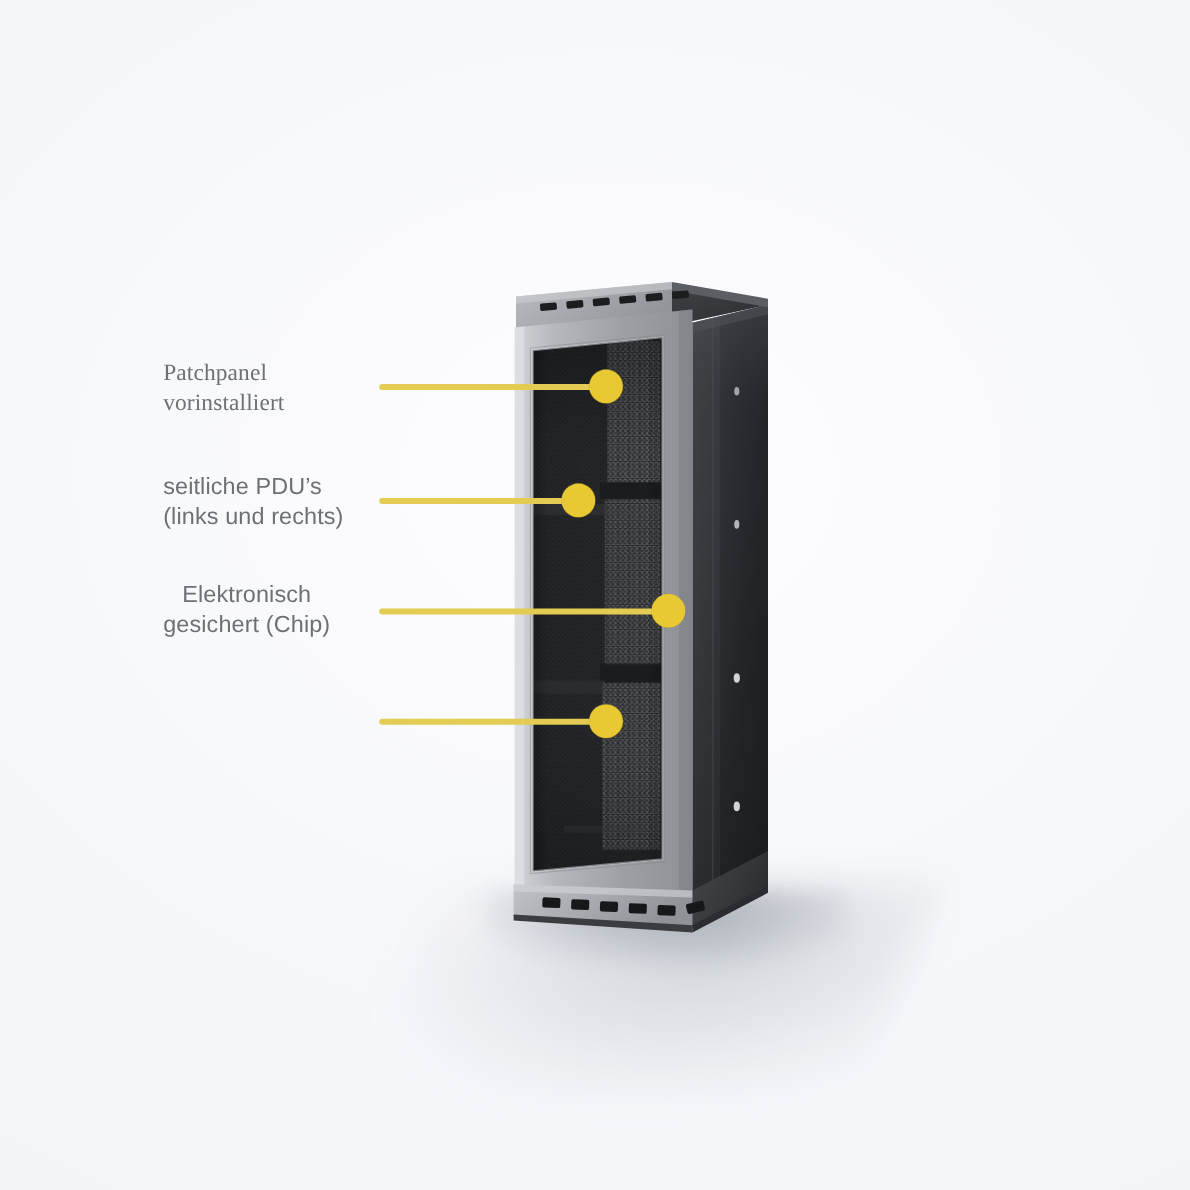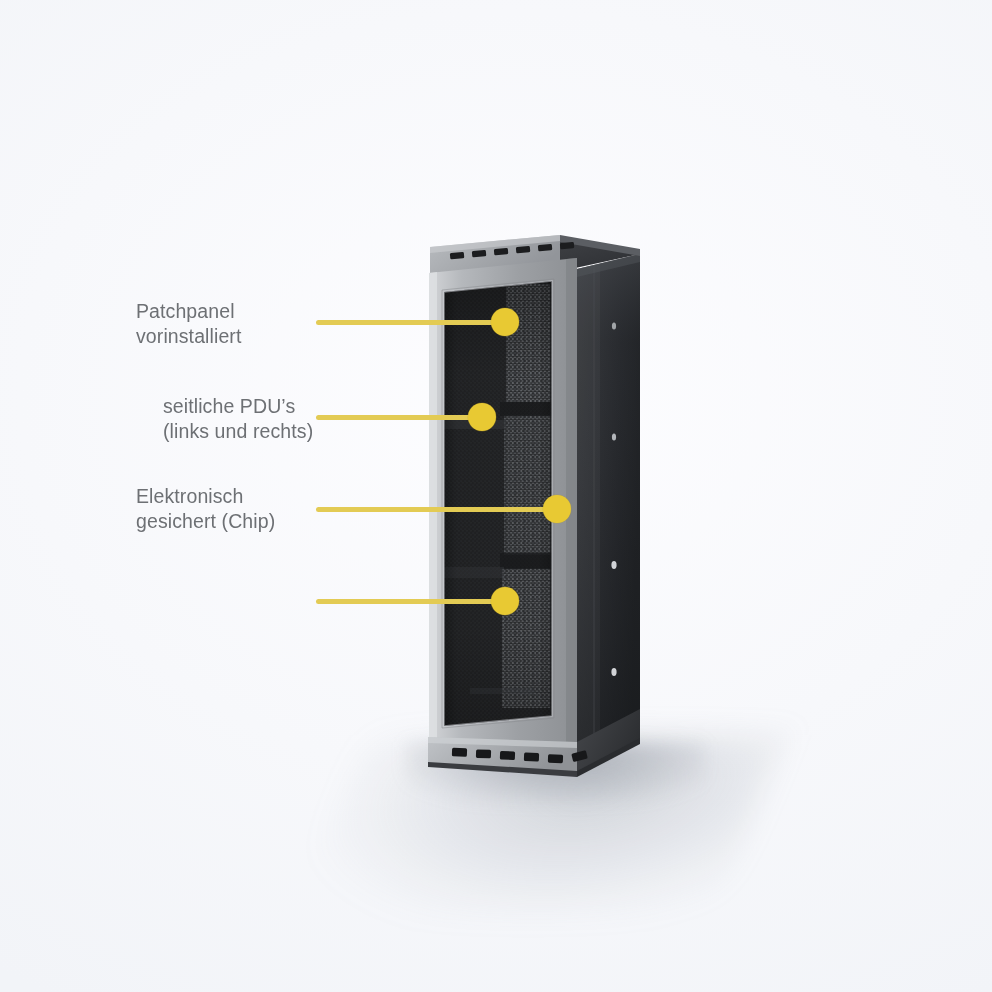--- a/index.html
+++ b/index.html
@@ -255,29 +255,29 @@
         <rect x="500" y="751.2" width="15" height="8.5" rx="1.6" fill="#17181a" transform="rotate(2.1 507 755)"></rect>
         <rect x="524" y="752.8" width="15" height="8.5" rx="1.6" fill="#17181a" transform="rotate(2.1 531 757)"></rect>
         <rect x="548" y="754.4" width="15" height="8.5" rx="1.6" fill="#17181a" transform="rotate(2.1 555 758)"></rect>
         <rect x="572" y="752" width="15" height="8.5" rx="1.6" fill="#17181a" transform="rotate(-14 579 756)"></rect>
       </g>
     </g>
   </svg>
 
   <div class="callout-line" style="left:316px; top:320px; width:190px;"></div>
   <div class="callout-dot" style="left:491px; top:308px;"></div>
-  <div class="callout-label" style="left:136px; top:299px;">Patchpanel
+  <div class="callout-label" style="left:136px; top:299px;font-family:Liberation Serif, serif;">Patchpanel
 vorinstalliert</div>
 
   <div class="callout-line" style="left:316px; top:415px; width:168px;"></div>
   <div class="callout-dot" style="left:468px; top:403px;"></div>
-  <div class="callout-label" style="left:136px; top:394px;margin-left:27px;">seitliche PDU’s
+  <div class="callout-label" style="left:136px; top:394px;">seitliche PDU’s
 (links und rechts)</div>
 
   <div class="callout-line" style="left:316px; top:507px; width:243px;"></div>
   <div class="callout-dot" style="left:543px; top:495px;"></div>
-  <div class="callout-label" style="left:136px; top:484px;">Elektronisch
+  <div class="callout-label" style="left:136px; top:484px;text-align:center;">Elektronisch
 gesichert (Chip)</div>
 
   <div class="callout-line" style="left:316px; top:599px; width:190px;"></div>
   <div class="callout-dot" style="left:491px; top:587px;"></div>
 
 </div>
 
 </body></html>

